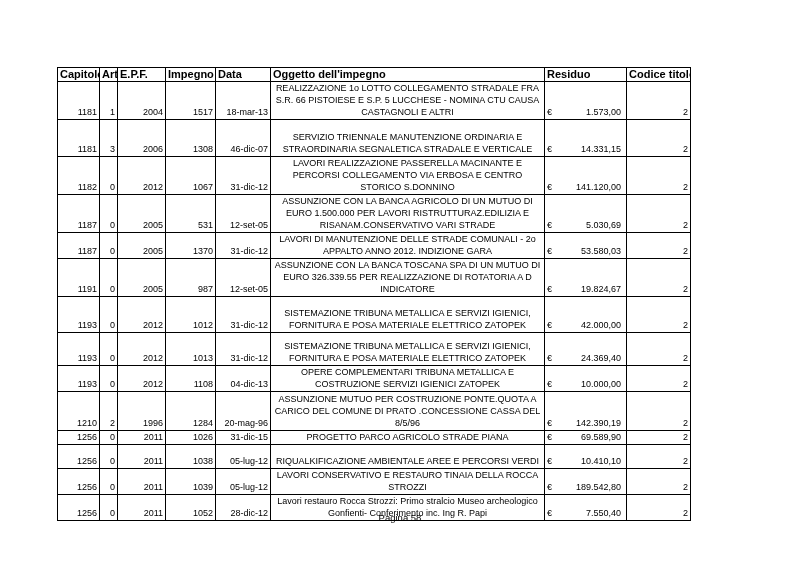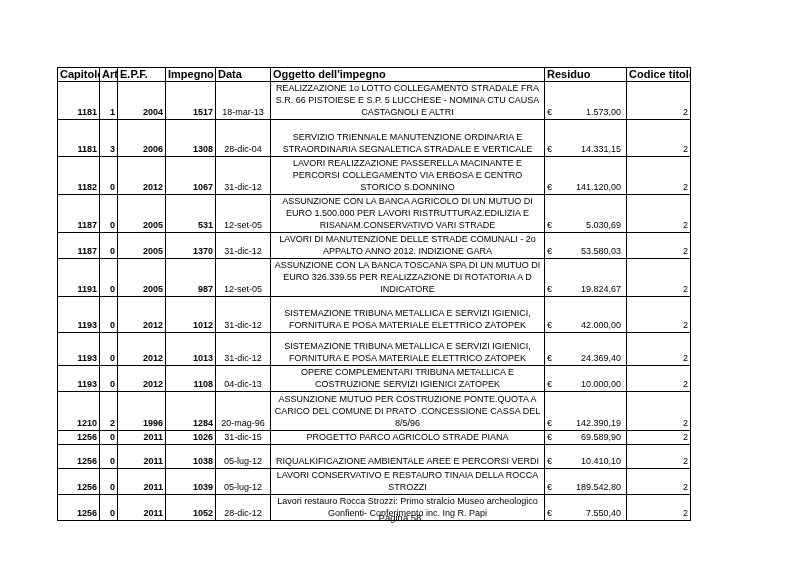--- a/index.html
+++ b/index.html
@@ -33,22 +33,22 @@
   table.impegni th {
     font-size:11px;
     font-weight:bold;
     text-align:left;
     vertical-align:middle;
     line-height:11px;
     padding:1px 2px;
     white-space:nowrap;
   }
   thead tr { height:13px; }
-  td.num   { text-align:right; padding-right:5px;font-weight:bold; }
-  td.date  { text-align:center; padding-right:3px; white-space:nowrap; }
+  td.num   { text-align:right; padding-right:5px; }
+  td.date  { text-align:right; padding-right:3px; white-space:nowrap; }
   td.oggetto { text-align:center; }
   td.residuo div {
     display:flex;
     justify-content:space-between;
     align-items:flex-end;
   }
   td.residuo div span:last-child { padding-right:3px; }
   td.codice { text-align:right; padding-right:3px; }
   .footer {
     position:absolute;
@@ -102,21 +102,21 @@
               <span>1.573,00</span>
             </div>
           </td>
           <td class="codice">2</td>
         </tr>
         <tr style="height: 37px;">
           <td class="num">1181</td>
           <td class="num">3</td>
           <td class="num">2006</td>
           <td class="num">1308</td>
-          <td class="date">28-dic-04</td>
+          <td class="date">46-dic-07</td>
           <td class="oggetto">SERVIZIO TRIENNALE MANUTENZIONE ORDINARIA E STRAORDINARIA SEGNALETICA STRADALE E VERTICALE</td>
           <td class="residuo">
             <div>
               <span>€</span>
               <span>14.331,15</span>
             </div>
           </td>
           <td class="codice">2</td>
         </tr>
         <tr style="height: 31px;">

